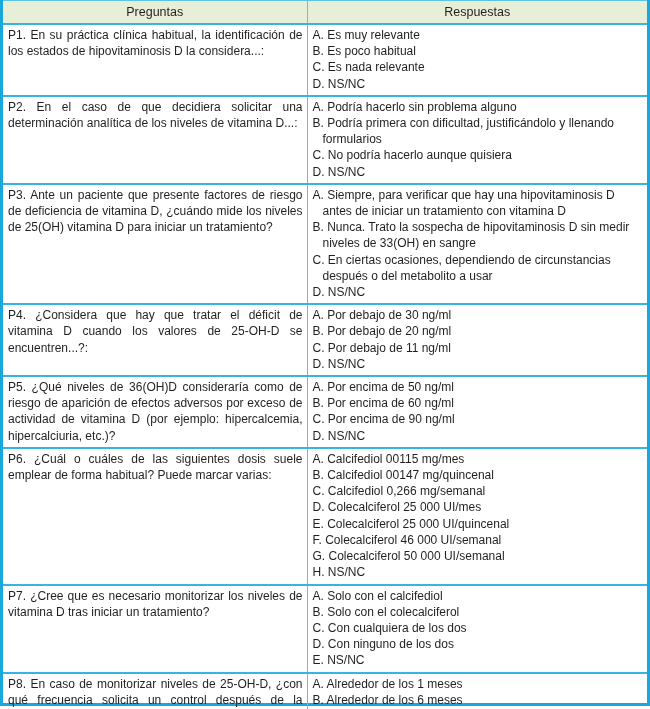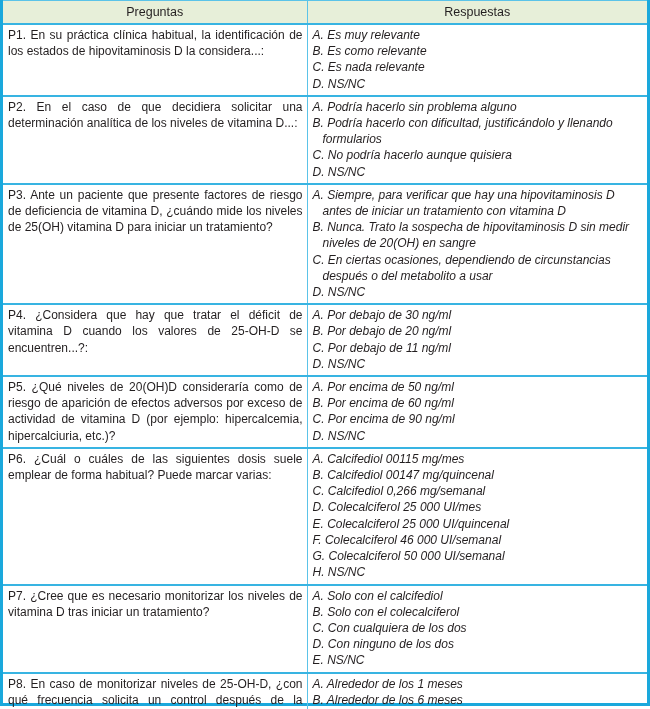--- a/index.html
+++ b/index.html
@@ -55,21 +55,20 @@
     tr:last-child td { border-bottom: none; }
     col.q { width: 304px; }
     col.a { width: 340px; }
     .q-text {
       text-align: justify;
     }
     .answer {
       display: block;
       padding-left: 10px;
       text-indent: -10px;
-      font-style: italic;
     }
   </style>
 </head>
 <body>
 
 <div class="table">
   <table>
     <colgroup>
         <col class="q">
         <col class="a">
@@ -80,61 +79,61 @@
         <th>Respuestas</th>
       </tr>
     </thead>
     <tbody id="rows">
         <tr>
           <td>
             <div class="q-text">P1. En su práctica clínica habitual, la identificación de los estados de hipovitaminosis D la considera...:</div>
           </td>
           <td>
             <span class="answer">A. Es muy relevante</span>
-            <span class="answer">B. Es como relevante</span>
+            <span class="answer">B. Es poco habitual</span>
             <span class="answer">C. Es nada relevante</span>
             <span class="answer">D. NS/NC</span>
           </td>
         </tr>
         <tr>
           <td>
             <div class="q-text">P2. En el caso de que decidiera solicitar una determinación analítica de los niveles de vitamina D...:</div>
           </td>
           <td>
             <span class="answer">A. Podría hacerlo sin problema alguno</span>
-            <span class="answer">B. Podría hacerlo con dificultad, justificándolo y llenando formularios</span>
+            <span class="answer">B. Podría primera con dificultad, justificándolo y llenando formularios</span>
             <span class="answer">C. No podría hacerlo aunque quisiera</span>
             <span class="answer">D. NS/NC</span>
           </td>
         </tr>
         <tr>
           <td>
             <div class="q-text">P3. Ante un paciente que presente factores de riesgo de deficiencia de vitamina D, ¿cuándo mide los niveles de 25(OH) vitamina D para iniciar un tratamiento?</div>
           </td>
           <td>
             <span class="answer">A. Siempre, para verificar que hay una hipovitaminosis D antes de iniciar un tratamiento con vitamina D</span>
-            <span class="answer">B. Nunca. Trato la sospecha de hipovitaminosis D sin medir niveles de 20(OH) en sangre</span>
+            <span class="answer">B. Nunca. Trato la sospecha de hipovitaminosis D sin medir niveles de 33(OH) en sangre</span>
             <span class="answer">C. En ciertas ocasiones, dependiendo de circunstancias después o del metabolito a usar</span>
             <span class="answer">D. NS/NC</span>
           </td>
         </tr>
         <tr>
           <td>
             <div class="q-text">P4. ¿Considera que hay que tratar el déficit de vitamina D cuando los valores de 25-OH-D se encuentren...?:</div>
           </td>
           <td>
             <span class="answer">A. Por debajo de 30 ng/ml</span>
             <span class="answer">B. Por debajo de 20 ng/ml</span>
             <span class="answer">C. Por debajo de 11 ng/ml</span>
             <span class="answer">D. NS/NC</span>
           </td>
         </tr>
         <tr>
           <td>
-            <div class="q-text">P5. ¿Qué niveles de 20(OH)D consideraría como de riesgo de aparición de efectos adversos por exceso de actividad de vitamina D (por ejemplo: hipercalcemia, hipercalciuria, etc.)?</div>
+            <div class="q-text">P5. ¿Qué niveles de 36(OH)D consideraría como de riesgo de aparición de efectos adversos por exceso de actividad de vitamina D (por ejemplo: hipercalcemia, hipercalciuria, etc.)?</div>
           </td>
           <td>
             <span class="answer">A. Por encima de 50 ng/ml</span>
             <span class="answer">B. Por encima de 60 ng/ml</span>
             <span class="answer">C. Por encima de 90 ng/ml</span>
             <span class="answer">D. NS/NC</span>
           </td>
         </tr>
         <tr>
           <td>

